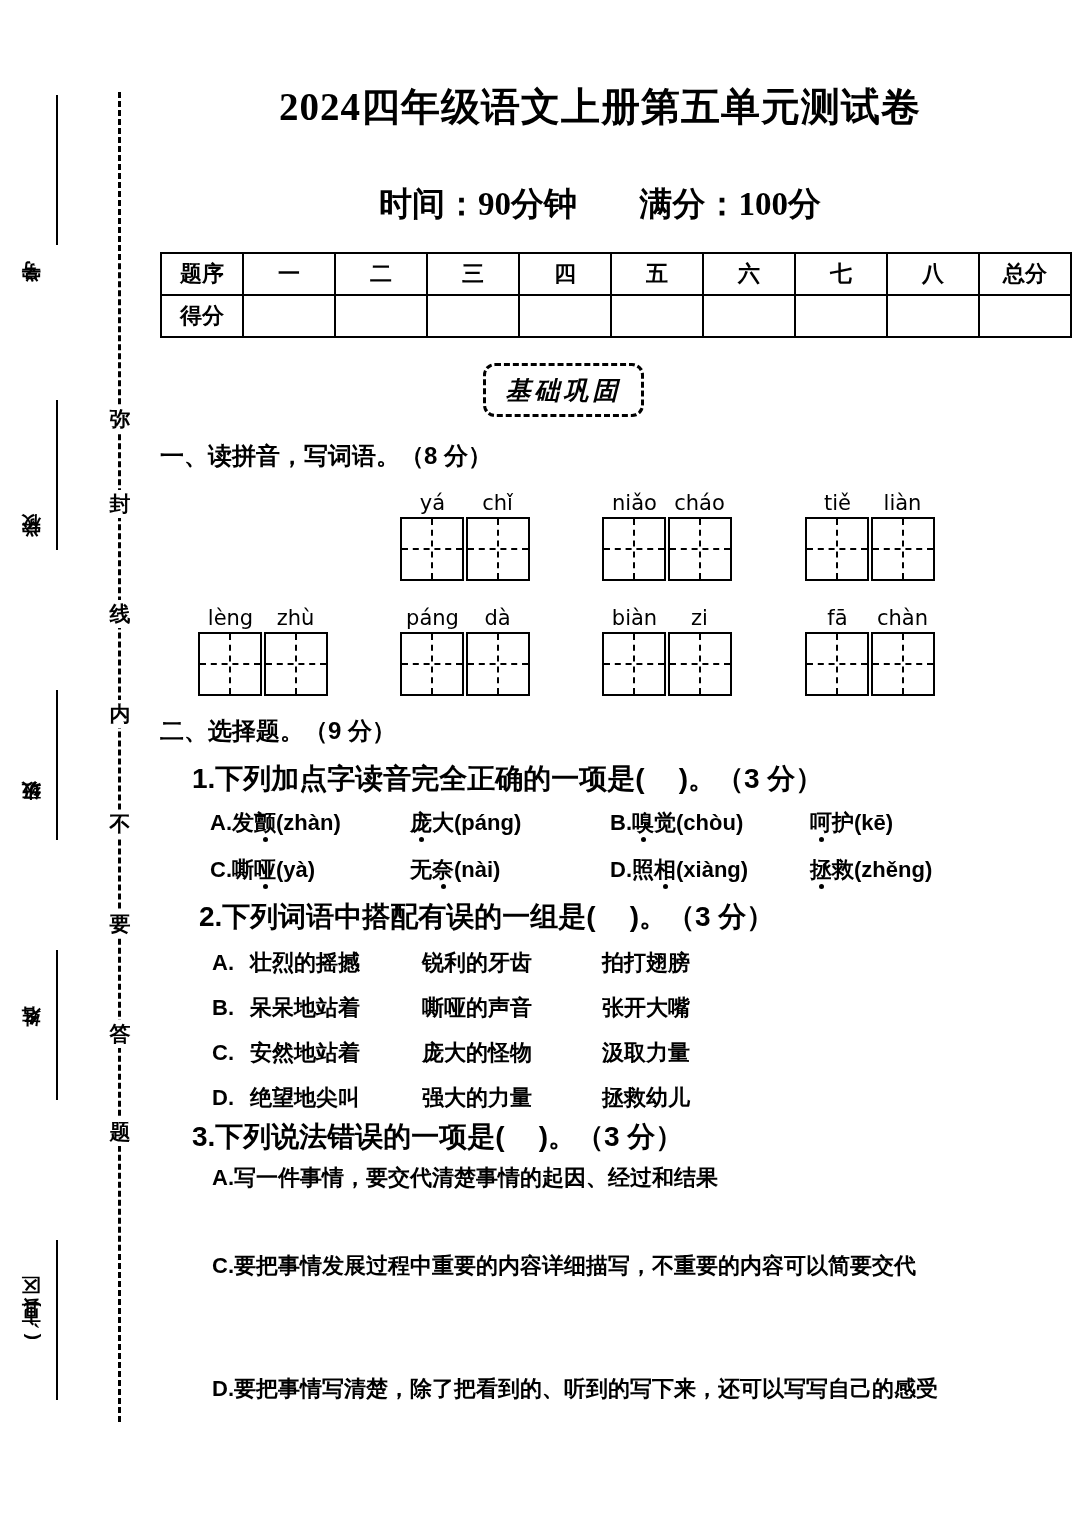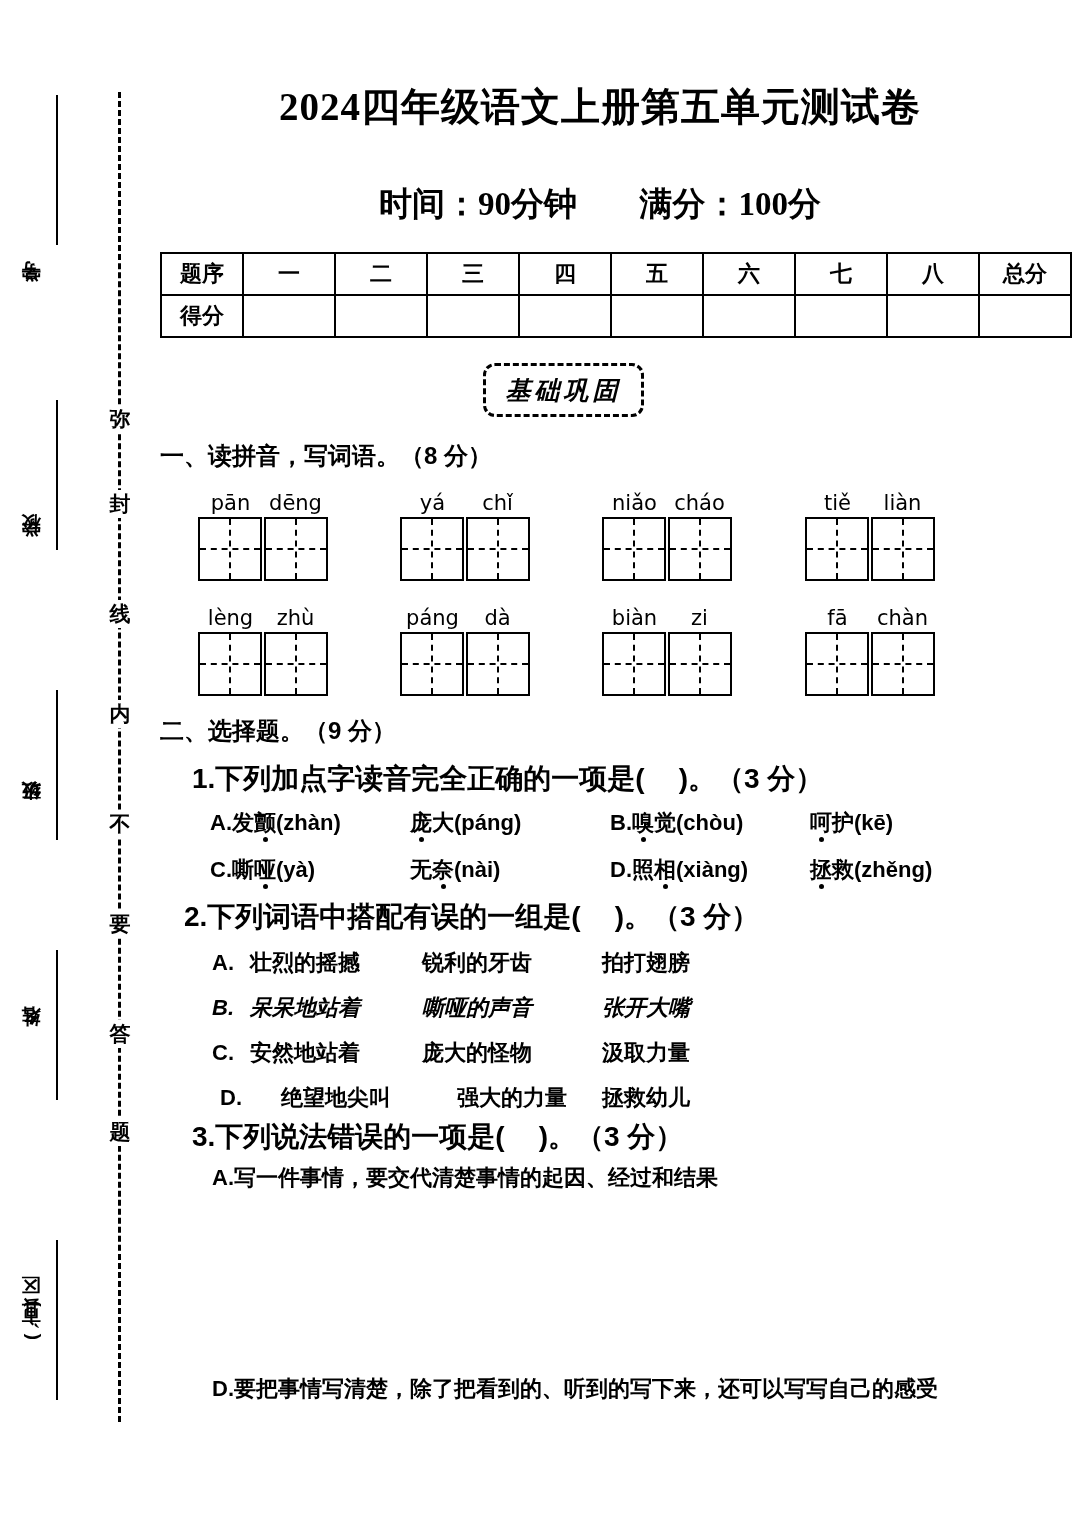--- a/index.html
+++ b/index.html
@@ -278,30 +278,20 @@
       <td class="num-cell"></td>
       <td class="num-cell"></td>
     </tr>
   </tbody>
     </table>
 
   <div class="section-badge">基础巩固</div>
 
   <div class="q-heading" style="left:10px; top:440px;">一、读拼音，写词语。（8 分）</div>
 
-  <div class="pinyin-group" style="left:48px; top:490px">
-    <div class="pinyin-label">
-      <span>pān</span>
-      <span>dēng</span>
-    </div>
-    <div class="tianzi-row">
-      <div class="tianzi"></div>
-      <div class="tianzi"></div>
-    </div>
-  </div>
 
   <div class="pinyin-group" style="left:250px; top:490px">
     <div class="pinyin-label">
       <span>yá</span>
       <span>chǐ</span>
     </div>
     <div class="tianzi-row">
       <div class="tianzi"></div>
       <div class="tianzi"></div>
     </div>
@@ -380,41 +370,44 @@
   </div>
 
   <div class="q-option" style="left:60px; top:808px;">
     <span class="optcol" style="width:200px"><span>A.</span><span>发</span><span class="dotted">颤</span><span>(zhàn)</span></span><span class="optcol" style="width:200px"><span class="dotted">庞</span><span>大(páng)</span></span><span class="optcol" style="width:200px"><span>B.</span><span class="dotted">嗅</span><span>觉(chòu)</span></span><span class="optcol"><span class="dotted">呵</span><span>护(kē)</span></span>
   </div>
 
   <div class="q-option" style="left:60px; top:855px;">
     <span class="optcol" style="width:200px"><span>C.</span><span>嘶</span><span class="dotted">哑</span><span>(yà)</span></span><span class="optcol" style="width:200px"><span>无</span><span class="dotted">奈</span><span>(nài)</span></span><span class="optcol" style="width:200px"><span>D.</span><span>照</span><span class="dotted">相</span><span>(xiàng)</span></span><span class="optcol"><span class="dotted">拯</span><span>救(zhěng)</span></span>
   </div>
 
-  <div class="q-stem" style="left:34px; top:898px;">
+  <div class="q-stem" style="left:49px; top:898px;">
     <span>2.</span><span>下列词语中搭配有误的一组是(</span><span class="blank-paren"></span><span>)。（3 分）</span>
   </div>
 
   <div class="q-option" style="left:62px; top:948px;">
     <span class="optcol" style="width:38px">A.</span><span class="optcol" style="width:172px">壮烈的摇撼</span><span class="optcol" style="width:180px">锐利的牙齿</span><span class="optcol">拍打翅膀</span>
   </div>
-  <div class="q-option" style="left:62px; top:993px;font-style:italic;">
+  <div class="q-option" style="left:62px; top:993px;">
     <span class="optcol" style="width:38px">B.</span><span class="optcol" style="width:172px">呆呆地站着</span><span class="optcol" style="width:180px">嘶哑的声音</span><span class="optcol">张开大嘴</span>
   </div>
   <div class="q-option" style="left:62px; top:1038px;">
     <span class="optcol" style="width:38px">C.</span><span class="optcol" style="width:172px">安然地站着</span><span class="optcol" style="width:180px">庞大的怪物</span><span class="optcol">汲取力量</span>
   </div>
-  <div class="q-option" style="left:62px; top:1083px;text-align:center;">
+  <div class="q-option" style="left:62px; top:1083px;">
     <span class="optcol" style="width:38px">D.</span><span class="optcol" style="width:172px">绝望地尖叫</span><span class="optcol" style="width:180px">强大的力量</span><span class="optcol">拯救幼儿</span>
   </div>
 
   <div class="q-stem" style="left:42px; top:1118px;">
     <span>3.</span><span>下列说法错误的一项是(</span><span class="blank-paren"></span><span>)。（3 分）</span>
   </div>
 
   <div class="q-option" style="left:62px; top:1163px;">
     <span>A.</span><span>写一件事情，要交代清楚事情的起因、经过和结果</span>
   </div>
+  <div class="q-option-wrap" style="left:62px; top:1245px; width:838px; text-indent:0;">
+    <span>C.</span><span>要把事情发展过程中重要的内容详细描写，不重要的内容可以简要交代</span>
+  </div>
   <div class="q-option-wrap" style="left:62px; top:1332px; width:838px;margin-top:36px;">
     <span>D.</span><span>要把事情写清楚，除了把看到的、听到的写下来，还可以写写自己的感受</span>
   </div>
 
 </div>
 
 </body></html>

